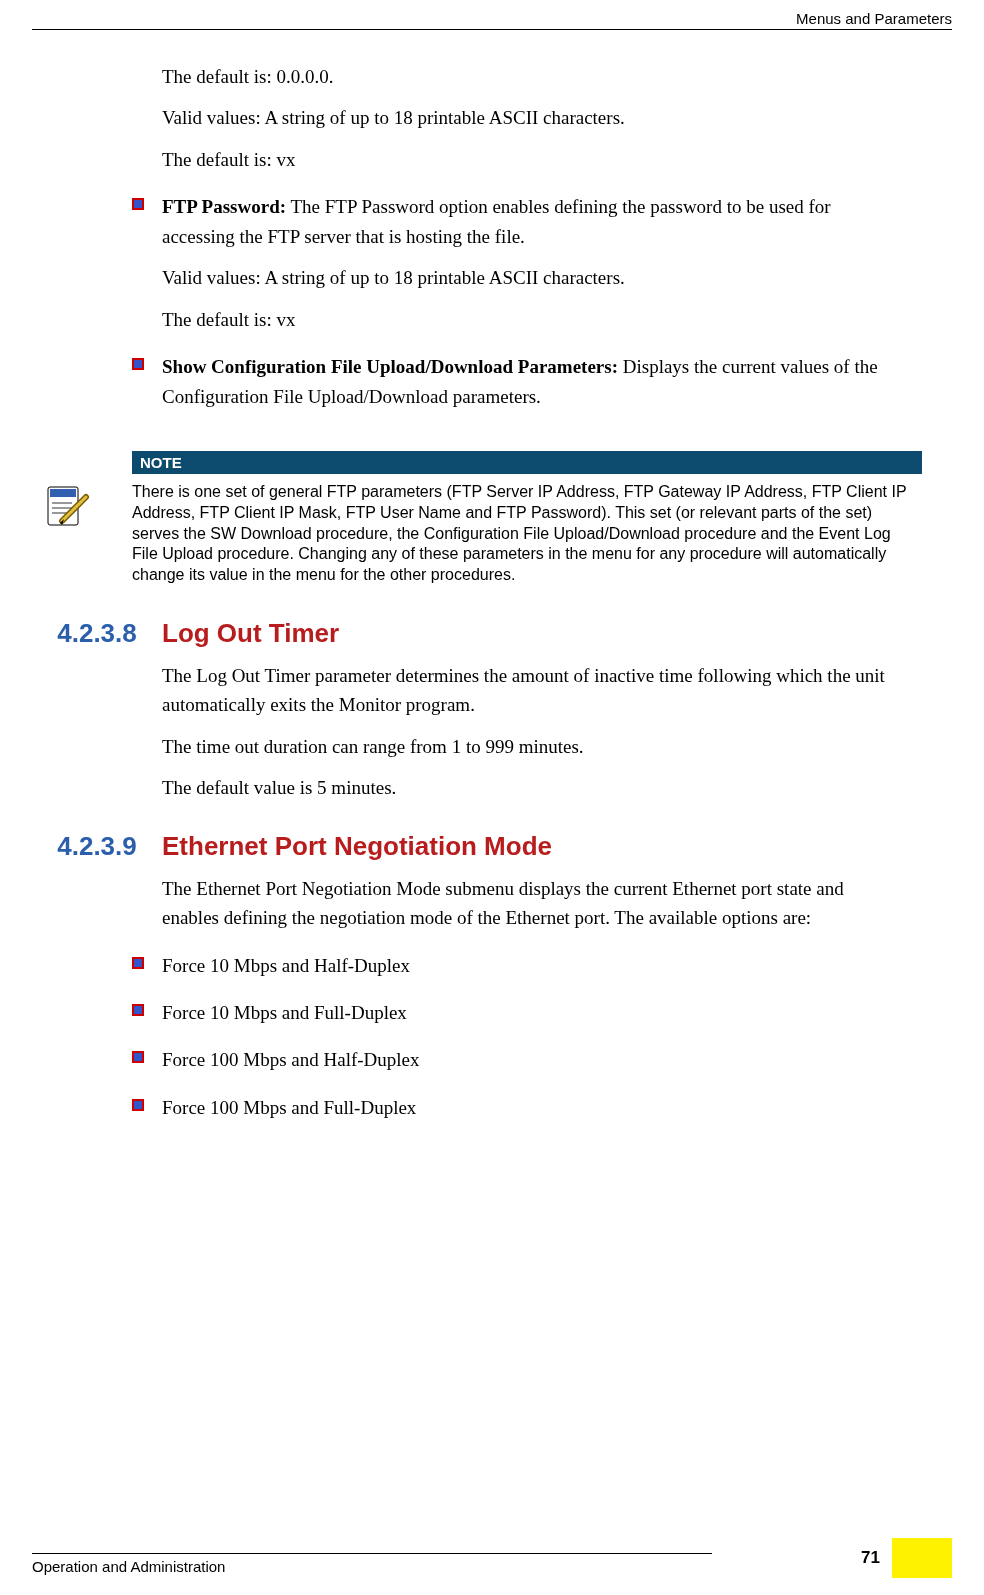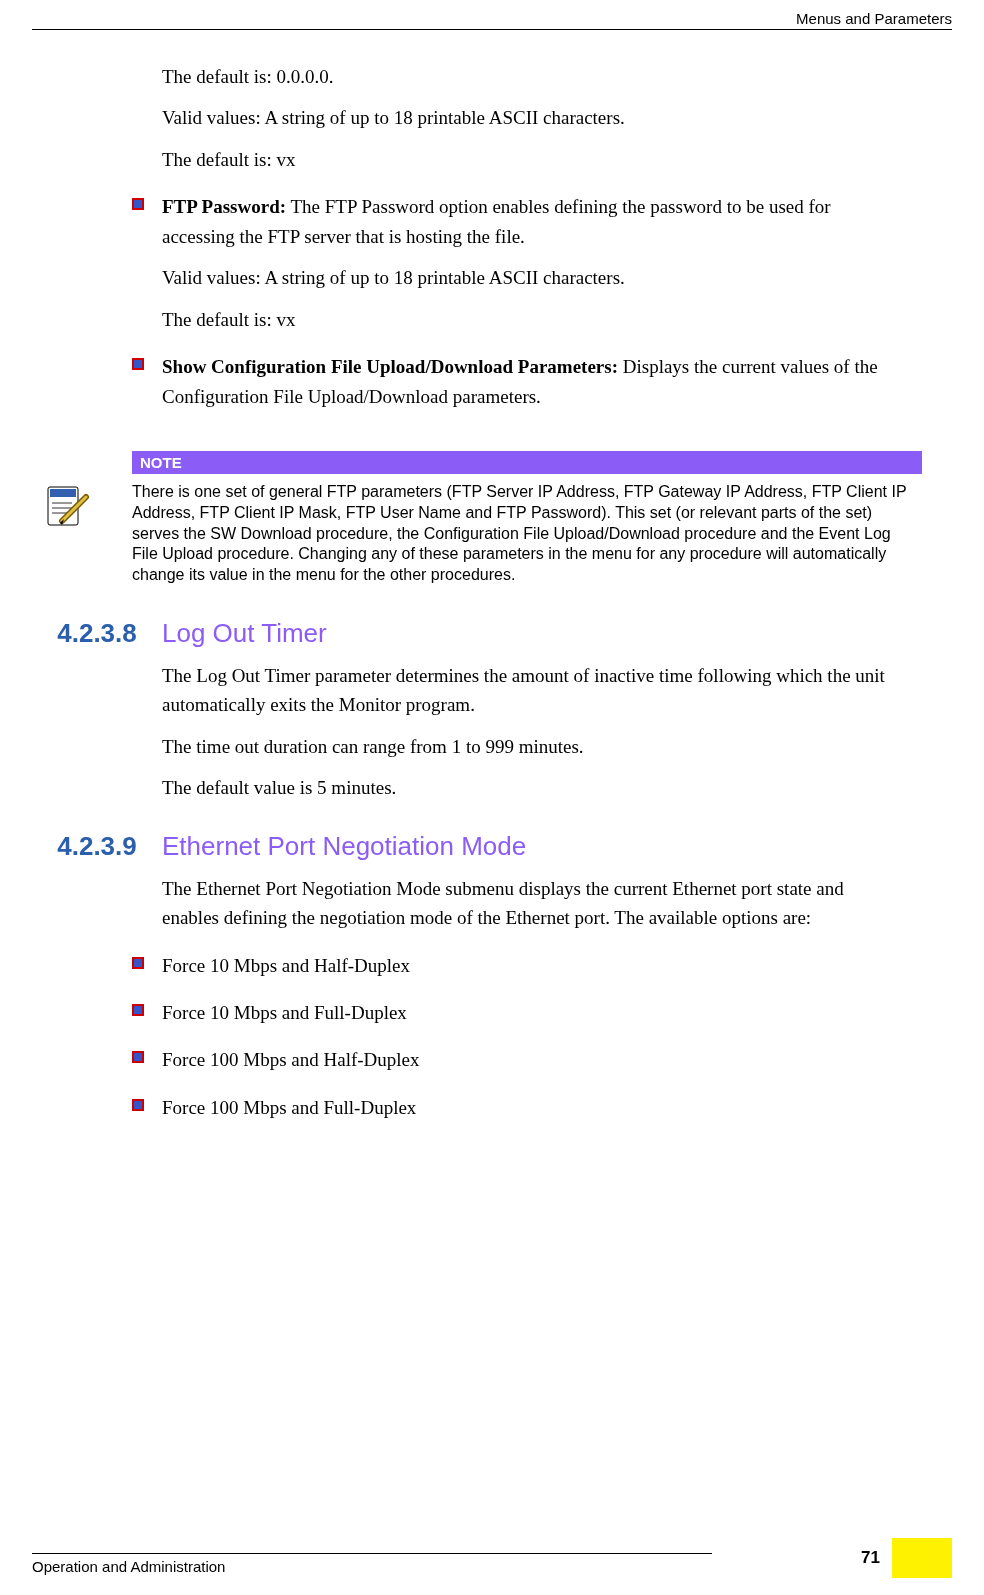--- a/index.html
+++ b/index.html
@@ -60,38 +60,38 @@
     width: 130px;
     flex: 0 0 130px;
     font-family: Arial, Helvetica, sans-serif;
     font-size: 26px;
     font-weight: bold;
     color: #2b5fab;
   }
   .section-title {
     font-family: Arial, Helvetica, sans-serif;
     font-size: 26px;
-    font-weight: normal;
-    color: #8b5cf6;
+    font-weight: bold;
+    color: #b91c1c;
   }
   .note-block {
     display: flex;
     margin-top: 40px;
     margin-bottom: 10px;
     margin-left: 0;
     margin-right: 30px;
   }
   .note-icon-col {
     flex: 0 0 100px;
     padding-top: 32px;
     padding-left: 10px;
   }
   .note-body { flex: 1; }
   .note-bar {
-    background: #8b5cf6;
+    background: #0c4a6e;
     color: #fff;
     font-family: Arial, Helvetica, sans-serif;
     font-weight: bold;
     font-size: 15px;
     padding: 3px 8px;
   }
   .note-text {
     font-family: Arial, Helvetica, sans-serif;
     font-size: 16px;
     line-height: 1.3;

